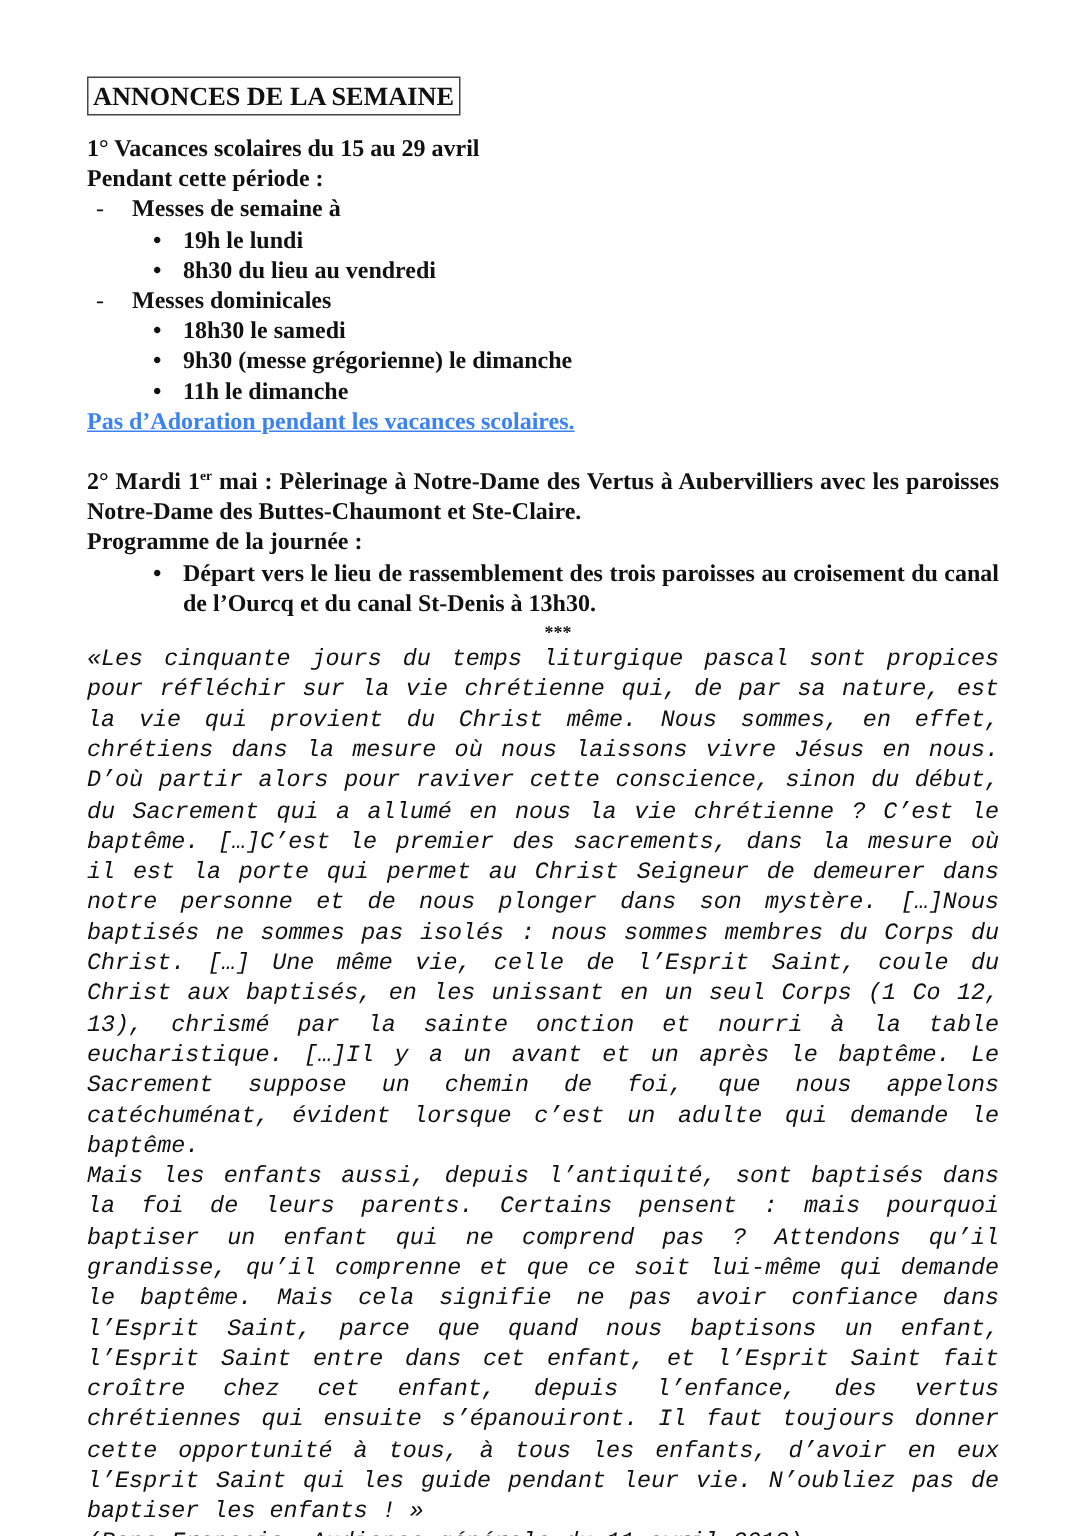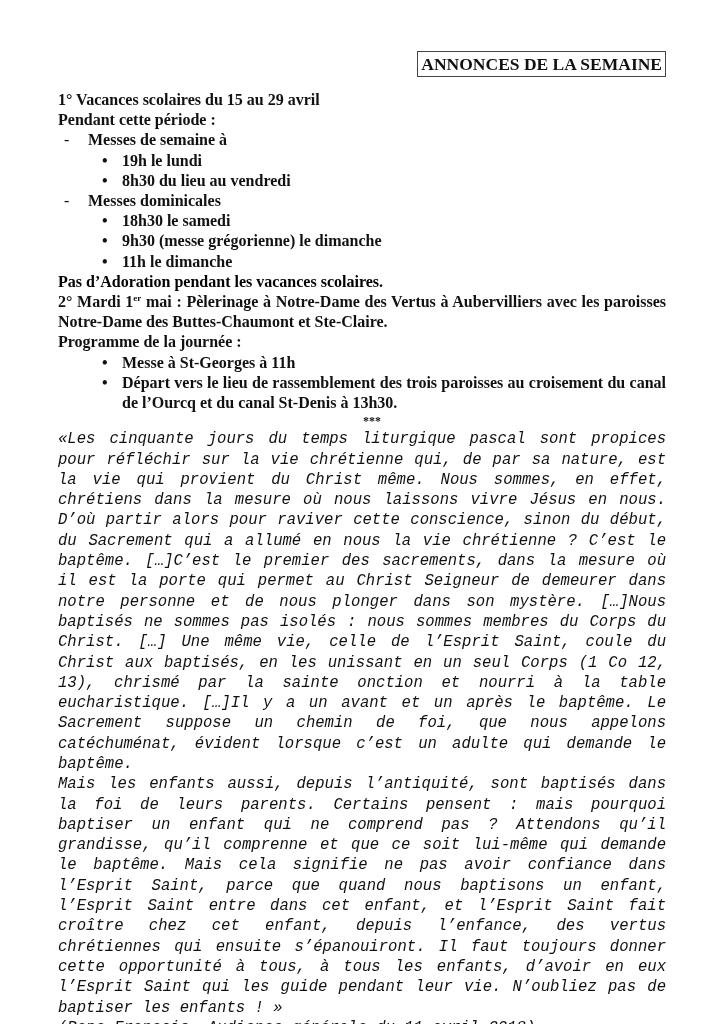--- a/index.html
+++ b/index.html
@@ -1,30 +1,30 @@
 <!DOCTYPE html>
 <html><head>
 <meta charset="utf-8">
 <style>
   html, body { margin:0; padding:0; background:#fff; }
   body { width:724px; height:1024px; position:relative; overflow:hidden;
          font-family:"Liberation Serif", serif; color:#111; }
   .page { position:absolute; left:58px; top:0; width:608px; }
-  .title-wrap { text-align:right; margin-top:51px; }
+  .title-wrap { text-align:left; margin-top:51px; }
   .title { display:inline-block; border:1px solid #444; padding:0 3px;
            font-weight:bold; font-size:17.5px; line-height:24px; }
   .b { font-weight:bold; font-size:16px; line-height:20.2px; }
   .sec1 { margin-top:13px; }
   .dash-item { position:relative; padding-left:30px; }
   .dash-item::before { content:"-"; position:absolute; left:6px; font-weight:normal; }
   .bullets { margin:0; padding:0; list-style:none; }
   .bullets li { position:relative; padding-left:64px; }
   .bullets li::before { content:"•"; position:absolute; left:44px; }
-  .red { color:#000000; }
-  .sec2 { }
+  .red { color:#3b82f6;text-decoration:underline; }
+  .sec2 { margin-top:20px; }
   .justify { text-align:justify; }
   .normal { font-weight:normal; }
   .stars { text-align:center; font-size:12px; line-height:16px; font-weight:bold; margin-left:20px; }
   .quote { font-style:italic; font-size:15.6px; line-height:20.3px; text-align:justify;font-family:Liberation Mono, monospace; }
   sup { font-size:9px; line-height:0; }
 </style>
 </head>
 <body>
 
 <div class="page">
@@ -50,21 +50,20 @@
       <li>11h le dimanche</li>
     </ul>
 
     <div class="red">Pas d’Adoration pendant les vacances scolaires.</div>
   </div>
 
   <div class="sec2 b">
     <div class="justify"><span>2° Mardi 1</span><sup>er</sup><span> mai : Pèlerinage à Notre-Dame des Vertus à Aubervilliers avec les paroisses Notre-Dame des Buttes-Chaumont et Ste-Claire.</span></div>
     <div>Programme de la journée :</div>
     <ul class="bullets">
-      <li>Messe à St-Georges à 11h</li>
       <li class="justify">Départ vers le lieu de rassemblement des trois paroisses au croisement du canal de l’Ourcq et du canal St-Denis à 13h30.</li>
     </ul>
     <div class="stars">***</div>
   </div>
 
   <div class="quote">
     <div>«Les cinquante jours du temps liturgique pascal sont propices pour réfléchir sur la vie chrétienne qui, de par sa nature, est la vie qui provient du Christ même. Nous sommes, en effet, chrétiens dans la mesure où nous laissons vivre Jésus en nous. D’où partir alors pour raviver cette conscience, sinon du début, du Sacrement qui a allumé en nous la vie chrétienne ? C’est le baptême. […]C’est le premier des sacrements, dans la mesure où il est la porte qui permet au Christ Seigneur de demeurer dans notre personne et de nous plonger dans son mystère. […]Nous baptisés ne sommes pas isolés : nous sommes membres du Corps du Christ. […] Une même vie, celle de l’Esprit Saint, coule du Christ aux baptisés, en les unissant en un seul Corps (1 Co 12, 13), chrismé par la sainte onction et nourri à la table eucharistique. […]Il y a un avant et un après le baptême. Le Sacrement suppose un chemin de foi, que nous appelons catéchuménat, évident lorsque c’est un adulte qui demande le baptême.</div>
     <div>Mais les enfants aussi, depuis l’antiquité, sont baptisés dans la foi de leurs parents. Certains pensent : mais pourquoi baptiser un enfant qui ne comprend pas ? Attendons qu’il grandisse, qu’il comprenne et que ce soit lui-même qui demande le baptême. Mais cela signifie ne pas avoir confiance dans l’Esprit Saint, parce que quand nous baptisons un enfant, l’Esprit Saint entre dans cet enfant, et l’Esprit Saint fait croître chez cet enfant, depuis l’enfance, des vertus chrétiennes qui ensuite s’épanouiront. Il faut toujours donner cette opportunité à tous, à tous les enfants, d’avoir en eux l’Esprit Saint qui les guide pendant leur vie. N’oubliez pas de baptiser les enfants ! »</div>
     <div>(Pape François, Audience générale du 11 avril 2018)</div>
   </div>

